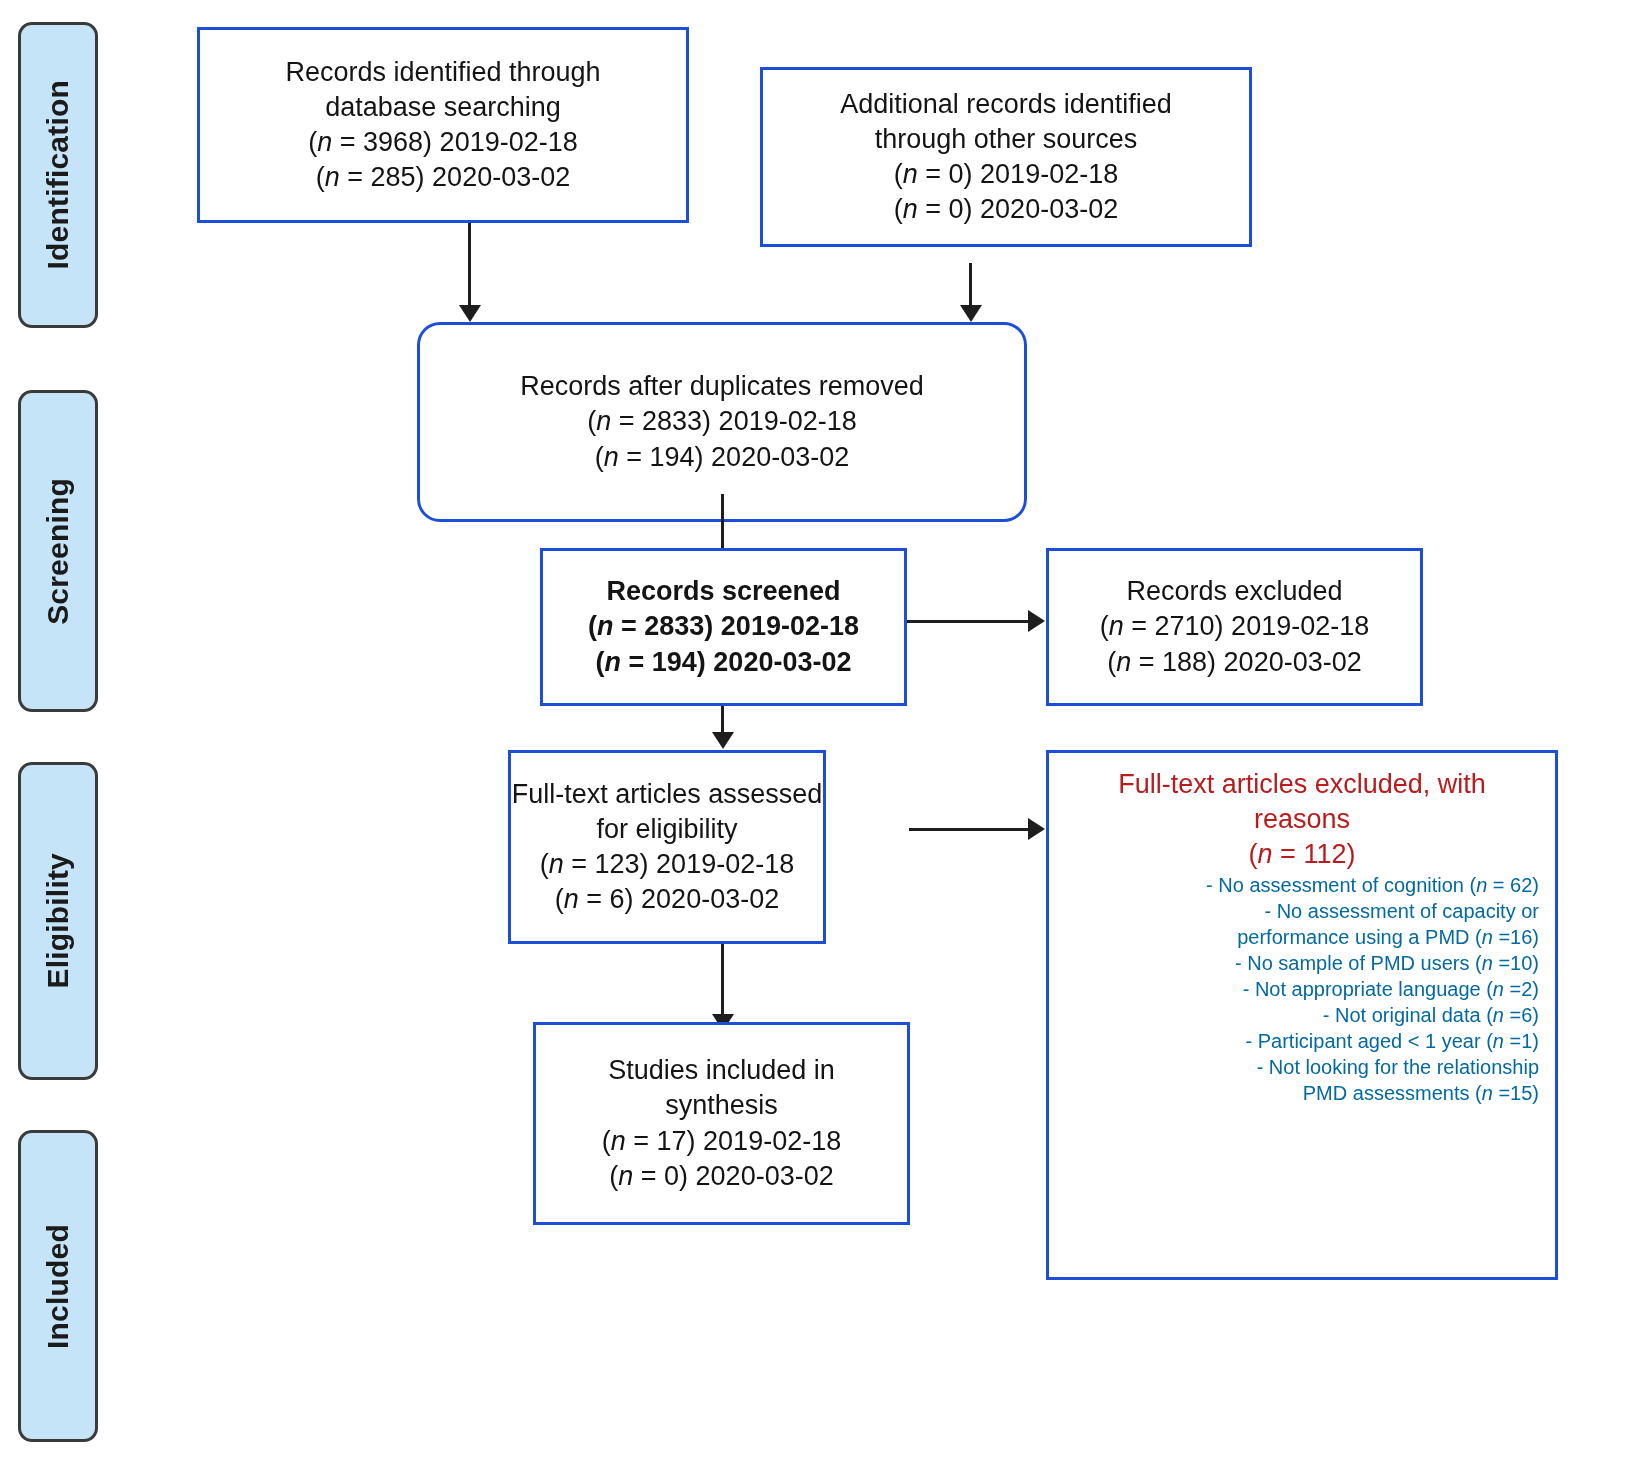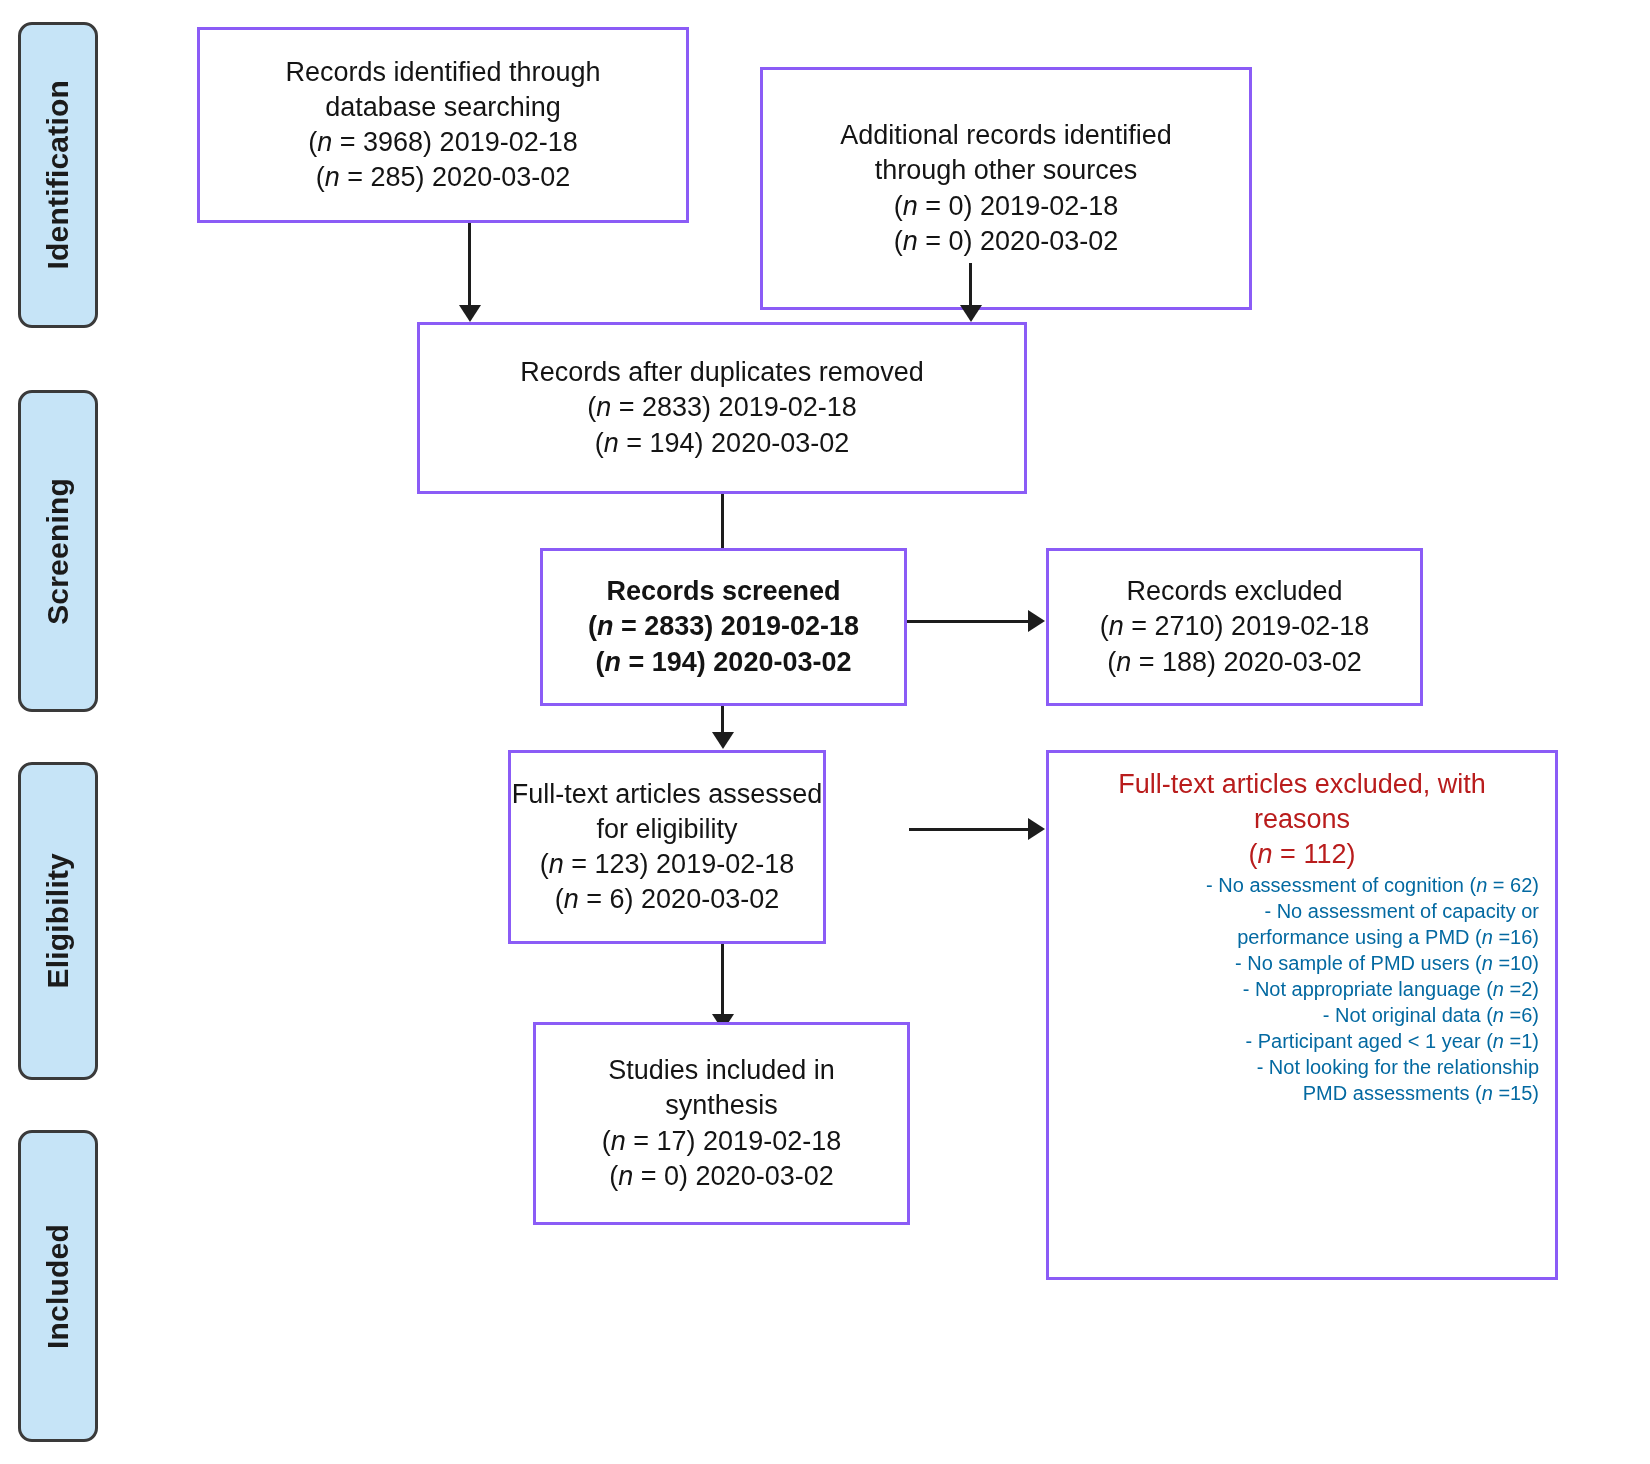--- a/index.html
+++ b/index.html
@@ -37,21 +37,21 @@
     font-weight: bold;
     letter-spacing: 0.2px;
     color: #1b1b1b;
     white-space: nowrap;
   }
 
   
   .flow-box {
     position: absolute;
     background: #ffffff;
-    border: 3px solid #8b5cf6;
+    border: 3px solid #1d4ed8;
     box-sizing: border-box;
     display: flex;
     flex-direction: column;
     align-items: center;
     justify-content: center;
     padding: 6px 10px;
   }
   .flow-box .line {
     font-size: 27px;
     line-height: 1.30;
@@ -129,34 +129,34 @@
     <span class="stage-label">Included</span>
   </div>
 
   <div class="flow-box" style="left:197px; top:27px; width:492px; height:196px;">
     <div class="line">Records identified through</div>
     <div class="line">database searching</div>
     <div class="line">(<em class="nvar">n</em> = 3968) 2019-02-18</div>
     <div class="line">(<em class="nvar">n</em> = 285) 2020-03-02</div>
   </div>
 
-  <div class="flow-box" style="left:760px; top:67px; width:492px; height:243px;align-items:center;">
+  <div class="flow-box" style="left:760px; top:67px; width:492px; height:180px;align-items:center;">
     <div class="line">Additional records identified</div>
     <div class="line">through other sources</div>
     <div class="line">(<em class="nvar">n</em> = 0) 2019-02-18</div>
     <div class="line">(<em class="nvar">n</em> = 0) 2020-03-02</div>
   </div>
 
   <div class="conn-v" style="left:468px; top:223px; height:84px;"></div>
   <div class="arrow-down" style="left:459px; top:305px;"></div>
 
   <div class="conn-v" style="left:969px; top:263px; height:44px;"></div>
   <div class="arrow-down" style="left:960px; top:305px;"></div>
 
-  <div class="flow-box" style="left:417px; top:322px; width:610px; height:172px;">
+  <div class="flow-box" style="left:417px; top:322px; width:610px; height:200px;border-radius:23px;">
     <div class="line">Records after duplicates removed</div>
     <div class="line">(<em class="nvar">n</em> = 2833) 2019-02-18</div>
     <div class="line">(<em class="nvar">n</em> = 194) 2020-03-02</div>
   </div>
 
   <div class="conn-v" style="left:721px; top:494px; height:66px;"></div>
   <div class="arrow-down" style="left:712px; top:558px;"></div>
 
   <div class="flow-box" style="left:540px; top:548px; width:367px; height:158px;font-weight:bold;">
     <div class="line">Records screened</div>

